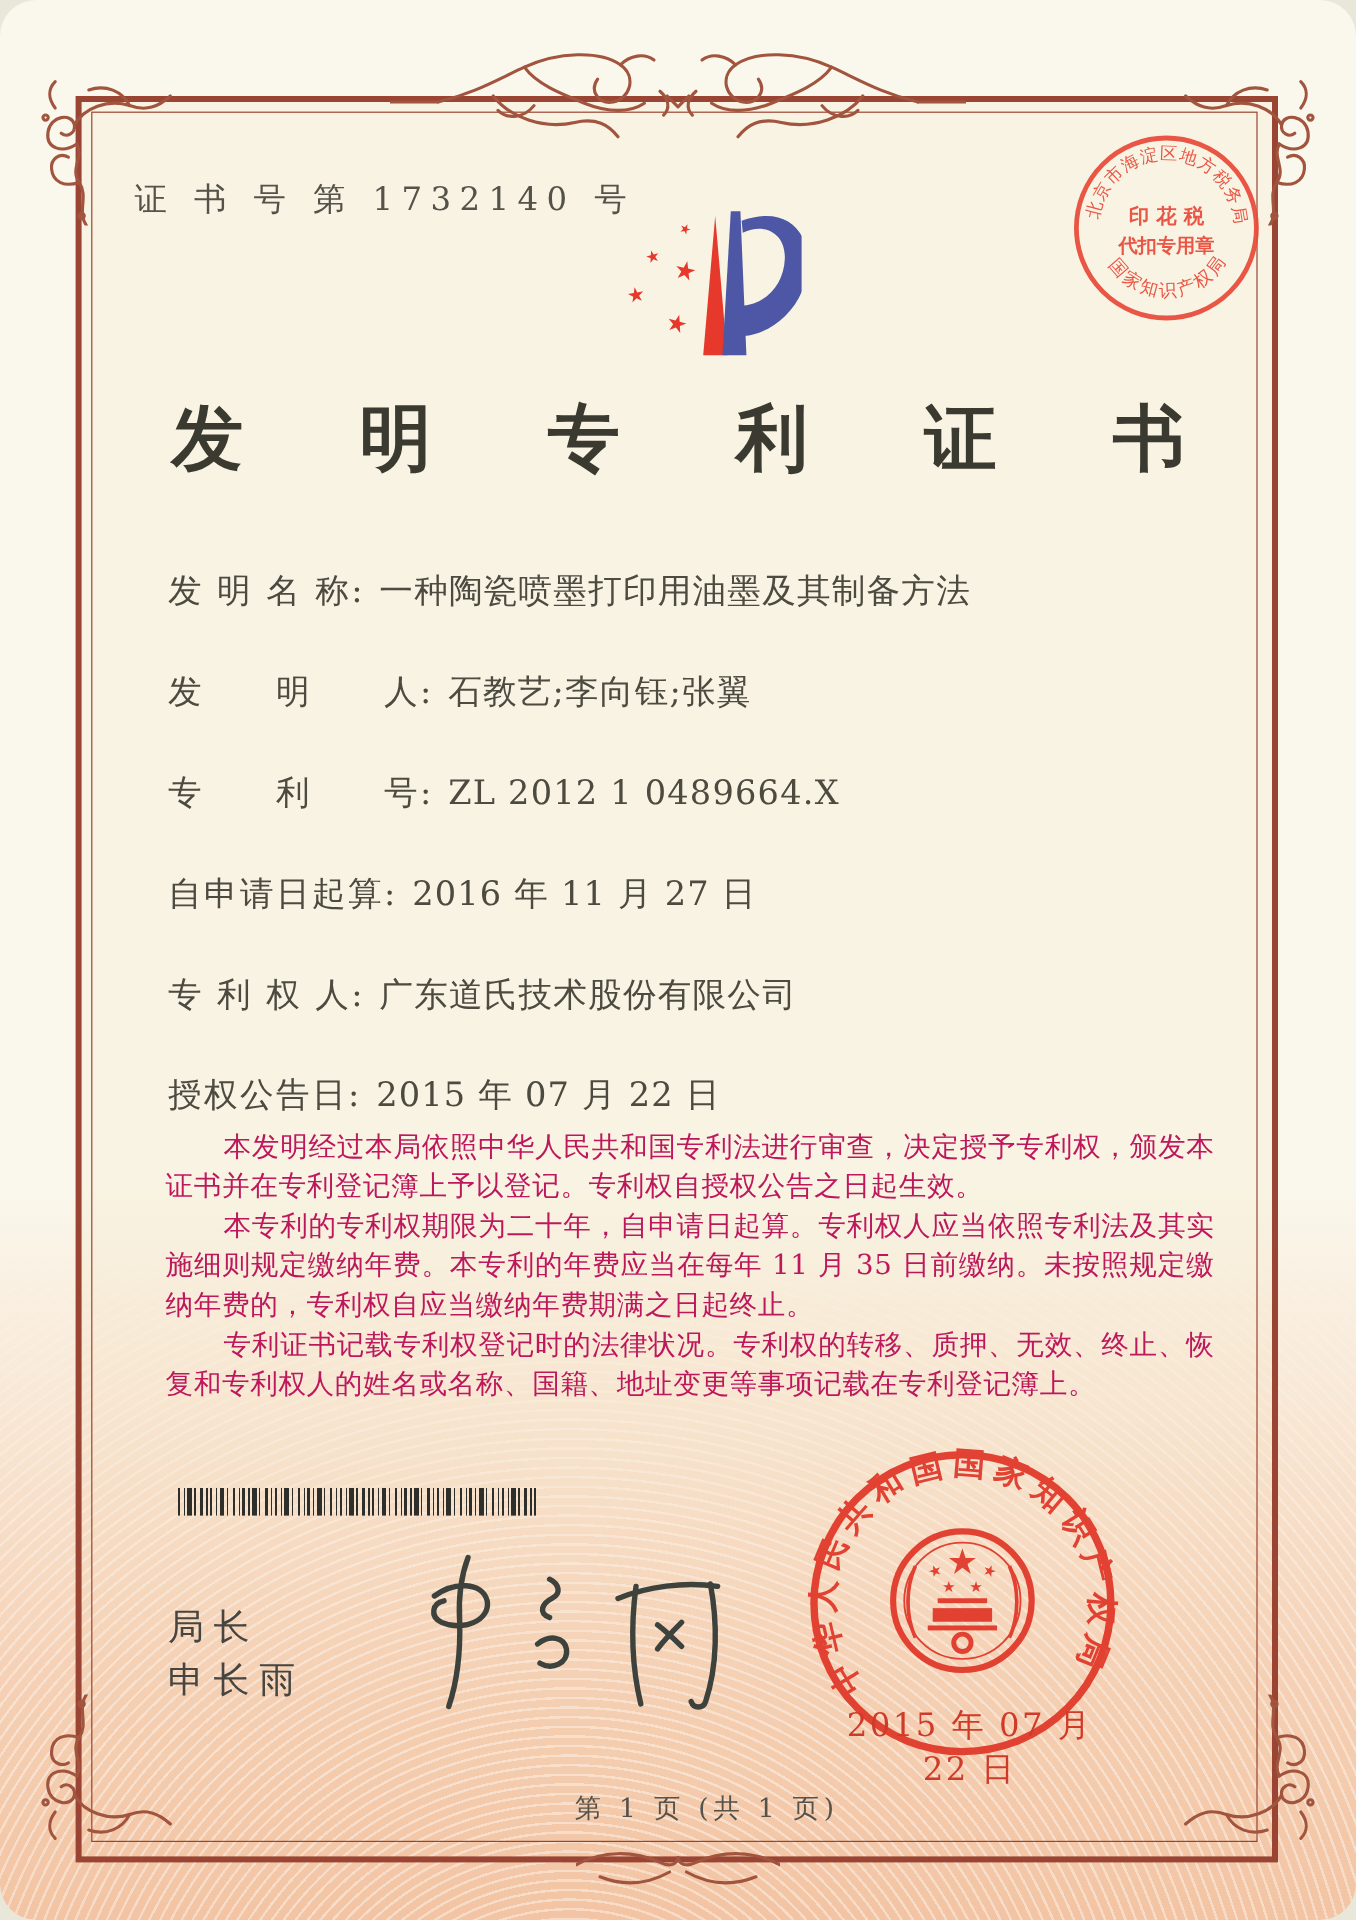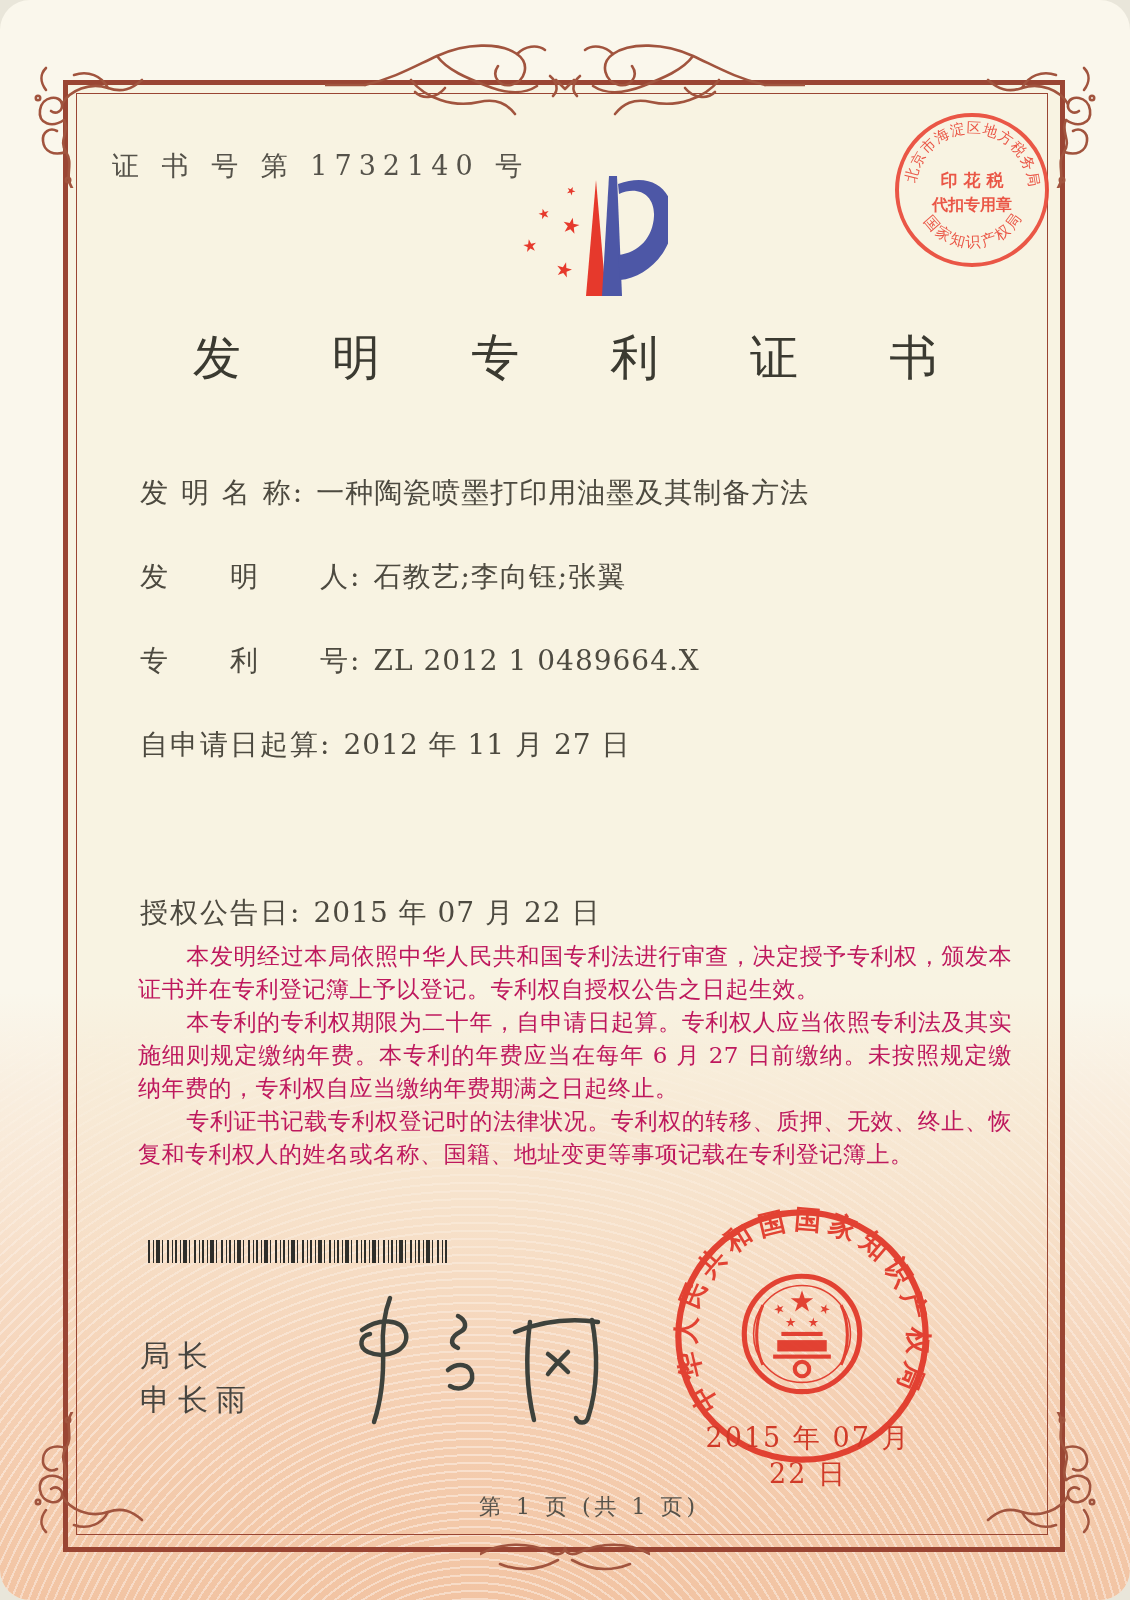--- a/index.html
+++ b/index.html
@@ -25,21 +25,21 @@
   .frame-outer{position:absolute;left:63px;top:80px;width:992px;height:1462px;
     border:5px solid #9a4533;z-index:4;}
   .frame-inner{position:absolute;left:76px;top:93px;width:970px;height:1440px;
     border:1.5px solid #9a4533;z-index:4;}
   .orn{position:absolute;z-index:4;}
   .orn path,.orn circle{stroke:#a1543e;fill:none;stroke-width:2.6;stroke-linecap:round;stroke-linejoin:round;}
   .cert-no{position:absolute;left:112px;top:148px;z-index:5;
     font-size:27px;letter-spacing:7px;color:#55524a;}
   .logo{position:absolute;left:468px;top:154px;z-index:5;}
   .title{position:absolute;left:0;right:0;top:326px;z-index:5;text-align:center;
-    font-size:48px;letter-spacing:38px;text-indent:38px;color:#3b3a31;font-weight:400;}
+    font-size:60px;letter-spacing:38px;text-indent:38px;color:#3b3a31;font-weight:700;}
   .field{position:absolute;left:140px;z-index:5;font-size:28px;color:#4d4a40;white-space:nowrap;}
   .field .lab{letter-spacing:2px;}
   .field .val{margin-left:12px;letter-spacing:1px;}
   .paras{position:absolute;left:138px;top:940px;width:874px;z-index:5;}
   .paras p{margin:0;font-size:23px;line-height:33px;text-align:justify;
     text-indent:2.1em;color:#be185d;letter-spacing:.5px;}
   .barcode{position:absolute;left:148px;top:1240px;width:300px;height:23px;z-index:5;
     background:repeating-linear-gradient(90deg,
       #2e2e2a 0 2px, rgba(0,0,0,0) 2px 5px,
       #2e2e2a 5px 6px, rgba(0,0,0,0) 6px 8px,
@@ -155,29 +155,32 @@
   <div class="field" style="top:558px;">
     <span class="lab">发　　明　　人:</span><span class="val">石教艺;李向钰;张翼</span>
   </div>
   <div class="field" style="top:474px;">
     <span class="lab">发 明 名 称:</span><span class="val">一种陶瓷喷墨打印用油墨及其制备方法</span>
   </div>
   <div class="field" style="top:642px;">
     <span class="lab">专　　利　　号:</span><span class="val">ZL 2012 1 0489664.X</span>
   </div>
   <div class="field" style="top:726px;">
-    <span class="lab">自申请日起算:</span><span class="val">2012 年 11 月 27 日</span>
+    <span class="lab">自申请日起算:</span><span class="val">2016 年 11 月 27 日</span>
+  </div>
+  <div class="field" style="top:810px;">
+    <span class="lab">专 利 权 人:</span><span class="val">广东道氏技术股份有限公司</span>
   </div>
   <div class="field" style="top:894px;">
     <span class="lab">授权公告日:</span><span class="val">2015 年 07 月 22 日</span>
   </div>
 
   <div class="paras">
     <p>本发明经过本局依照中华人民共和国专利法进行审查，决定授予专利权，颁发本证书并在专利登记簿上予以登记。专利权自授权公告之日起生效。</p>
-    <p>本专利的专利权期限为二十年，自申请日起算。专利权人应当依照专利法及其实施细则规定缴纳年费。本专利的年费应当在每年 6 月 27 日前缴纳。未按照规定缴纳年费的，专利权自应当缴纳年费期满之日起终止。</p>
+    <p>本专利的专利权期限为二十年，自申请日起算。专利权人应当依照专利法及其实施细则规定缴纳年费。本专利的年费应当在每年 11 月 35 日前缴纳。未按照规定缴纳年费的，专利权自应当缴纳年费期满之日起终止。</p>
     <p>专利证书记载专利权登记时的法律状况。专利权的转移、质押、无效、终止、恢复和专利权人的姓名或名称、国籍、地址变更等事项记载在专利登记簿上。</p>
   </div>
 
   <div class="barcode"></div>
 
   <div class="sig-title">局长</div>
   <div class="sig-name">申长雨</div>
 
   <svg class="signature" width="300" height="140" viewBox="0 0 300 140">
     <path d="M60,6 C54,22 52,40 53,58 C54,88 50,112 44,130"></path>

